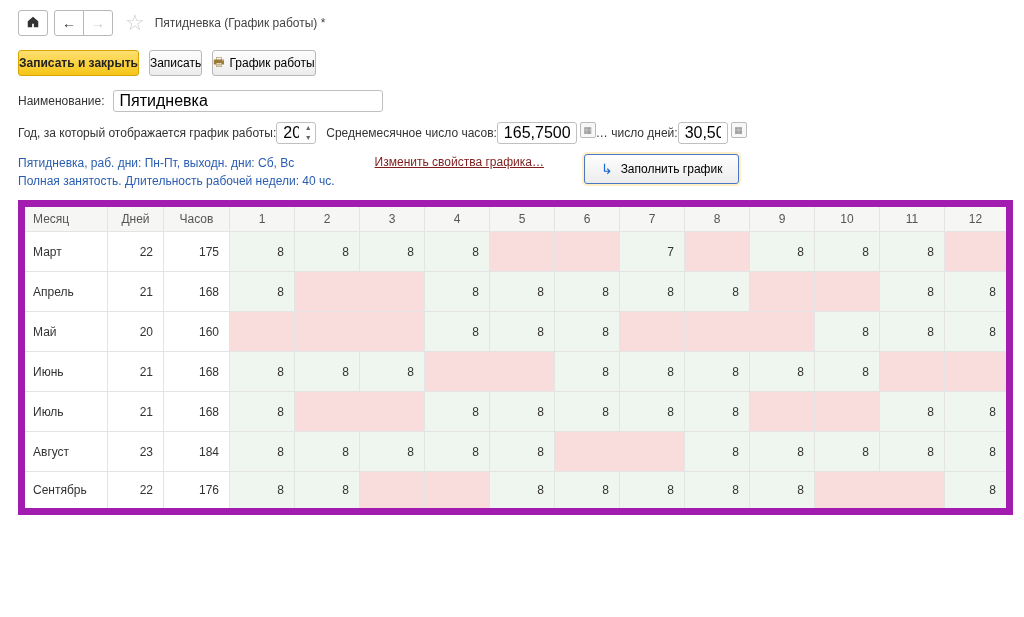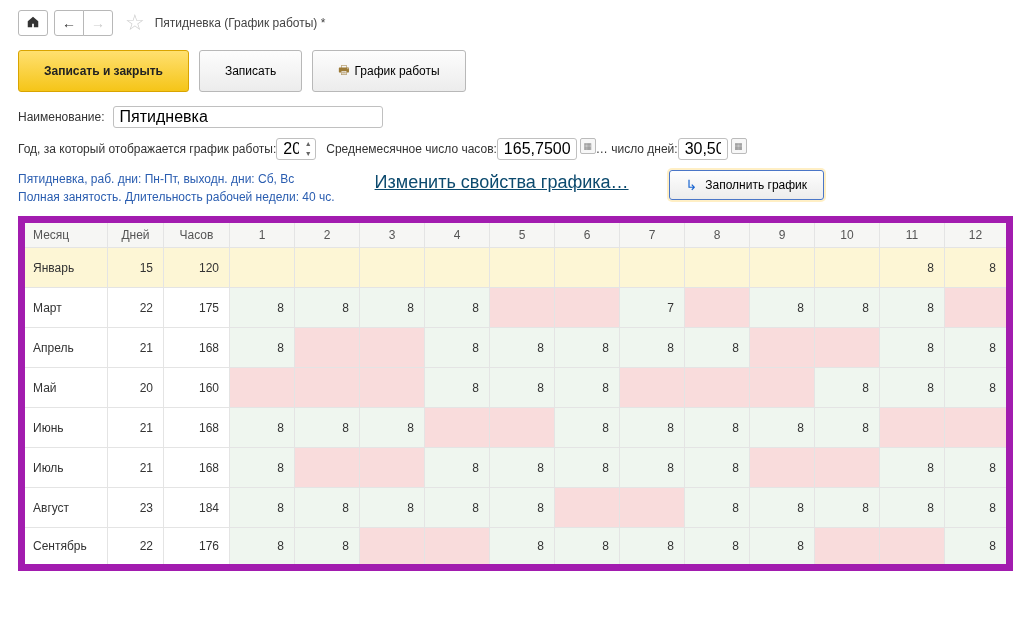--- a/index.html
+++ b/index.html
@@ -28,22 +28,22 @@
   .nav-group { display: inline-flex; }
   .nav-group .icon-btn:first-child { border-top-right-radius:0; border-bottom-right-radius:0; }
   .nav-group .icon-btn:last-child { border-top-left-radius:0; border-bottom-left-radius:0; margin-left:-1px; }
   .star { color: #ccc; font-size: 22px; margin: 0 4px 0 6px; }
   .title { font-size: 12px; color: #444; font-weight: normal; }
   .toolbar { display: flex; align-items: center; gap: 10px; margin-bottom: 14px; }
   .btn {
     background: linear-gradient(#fdfdfd,#ececec);
     border: 1px solid #b8b8b8;
     border-radius: 3px;
-    height: 42px;
-    padding: 0 25px;
+    height: 26px;
+    padding: 0 0;
     font-size: 12px;
     cursor: pointer;
     display: inline-flex;
     align-items: center;
     gap: 5px;
   }
   .btn-primary {
     background: linear-gradient(#ffe070,#f5c518);
     border: 1px solid #d9a400;
     font-weight: bold;
@@ -66,21 +66,21 @@
   .num-field { display:inline-flex; gap:3px; }
   .num-field input { width: 80px; text-align: right; }
   .calc-icon {
     width: 16px; height: 16px; border:1px solid #bbb; border-radius:2px;
     display:inline-flex; align-items:center; justify-content:center;
     font-size:9px; color:#888; background:#f7f7f7;
   }
   .info-row { display: flex; align-items: flex-start; gap: 40px; margin-bottom: 10px; }
   .desc { color: #2a5db0; font-size: 12px; line-height: 1.5; }
   .desc .blk { display:block; }
-  .link { color: #0c4a6e; text-decoration: underline; cursor: pointer; font-size:18px; line-height:1.4; }
+  .link { color: #7f1d1d; text-decoration: underline; cursor: pointer; font-size:12px; line-height:1.4; }
   .fill-btn {
     border: 1px solid #4a76c7;
     box-shadow: 0 0 0 2px rgba(255,210,90,0.35);
     background: linear-gradient(#fefefe,#ececec);
     height: 30px;
     padding: 0 16px;
     border-radius: 3px;
     display: inline-flex; align-items:center; gap:8px;
     font-size:12px;
     cursor:pointer;
@@ -230,37 +230,20 @@
       <th>6</th>
       <th>7</th>
       <th>8</th>
       <th>9</th>
       <th>10</th>
       <th>11</th>
       <th>12</th>
     </tr>
   </thead>
   <tbody id="grid-body">
-      <tr class="sel">
-        <td class="month">Январь</td>
-        <td class="num">15</td>
-        <td class="num">120</td>
-        <td class="cell w"></td>
-        <td class="cell r"></td>
-        <td class="cell r"></td>
-        <td class="cell r"></td>
-        <td class="cell r"></td>
-        <td class="cell r"></td>
-        <td class="cell r"></td>
-        <td class="cell r"></td>
-        <td class="cell r"></td>
-        <td class="cell r"></td>
-        <td class="cell w">8</td>
-        <td class="cell w">8</td>
-      </tr>
       <tr>
         <td class="month">Март</td>
         <td class="num">22</td>
         <td class="num">175</td>
         <td class="cell w">8</td>
         <td class="cell w">8</td>
         <td class="cell w">8</td>
         <td class="cell w">8</td>
         <td class="cell r"></td>
         <td class="cell r"></td>

